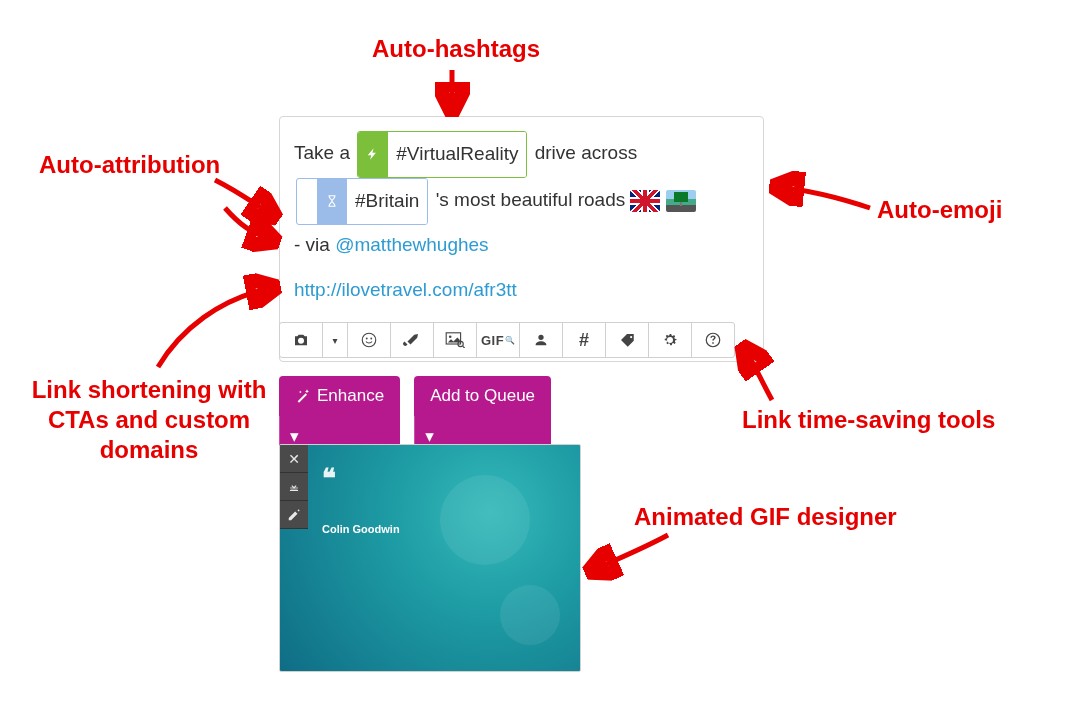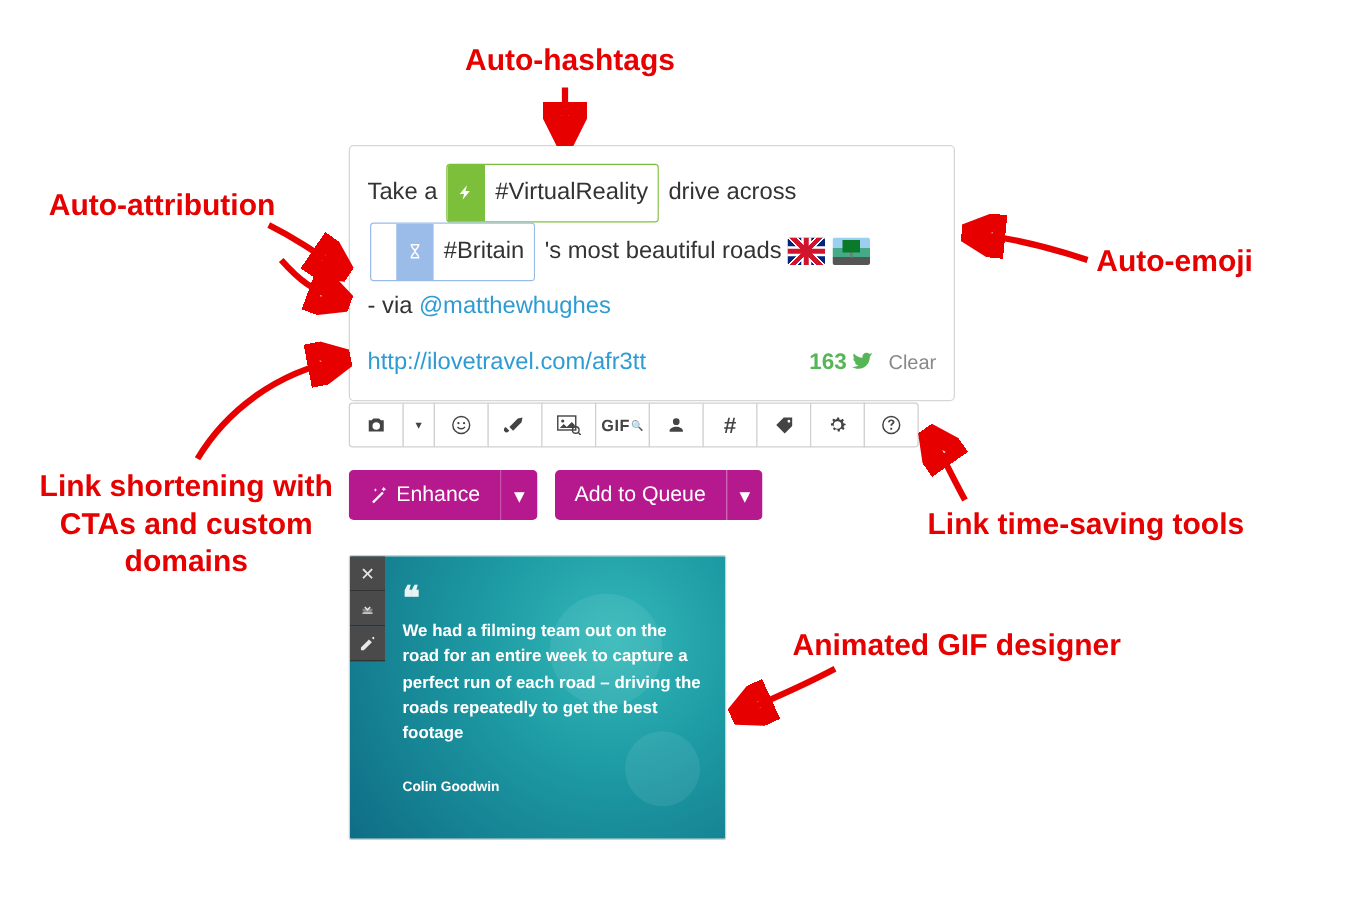--- a/index.html
+++ b/index.html
@@ -69,20 +69,21 @@
   .tag.blue .tlabel { color: #333; }
 
   .mention { color: #2e9bd3; }
   .url { color: #2e9bd3; display:inline-block; }
 
   .bottomrow {
     display: flex;
     justify-content: space-between;
     align-items: flex-start;
     margin-top: 4px;
+    flex-direction: column;
   }
   .counter {
     display: inline-flex;
     align-items: center;
     gap: 4px;
     color: #56b556;
     font-weight: 700;
     font-size: 18px;
   }
   .twicon svg { display:block; }
@@ -123,20 +124,21 @@
     position: absolute;
     left: 279px;
     top: 376px;
     display: flex;
     gap: 14px;
   }
   .btn-group {
     display: flex;
     border-radius: 4px;
     overflow: hidden;
+    flex-direction: column;
   }
   .btn {
     background: #b5198d;
     color: #fff;
     border: none;
     height: 40px;
     display: flex;
     align-items: center;
     padding: 0 16px;
     font-size: 17px;
@@ -398,21 +400,20 @@
         </svg>
       </div>
     <div class="sb">
         <svg width="14" height="14" viewBox="0 0 24 24">
           <path fill="#e8e8e8" d="m3 17 11-11 4 4L7 21H3zM20 6l-2-2 1-1a1.4 1.4 0 0 1 2 2z"></path>
         </svg>
       </div>
   </div>
   <div class="quote">
     <span class="qmark">❝</span>
-    <span class="qtext">We had a filming team out on the road for an entire week to capture a perfect run of each road – driving the roads repeatedly to get the best footage</span>
     <span class="qauthor">Colin Goodwin</span>
   </div>
 </div>
 
 <svg class="arrows">
   <defs>
     <marker id="ah" viewBox="0 0 12 12" refX="9" refY="6" markerWidth="7" markerHeight="7" orient="auto">
       <path d="M1 1 L11 6 L1 11 z" fill="#e60000"></path>
     </marker>
   </defs>

